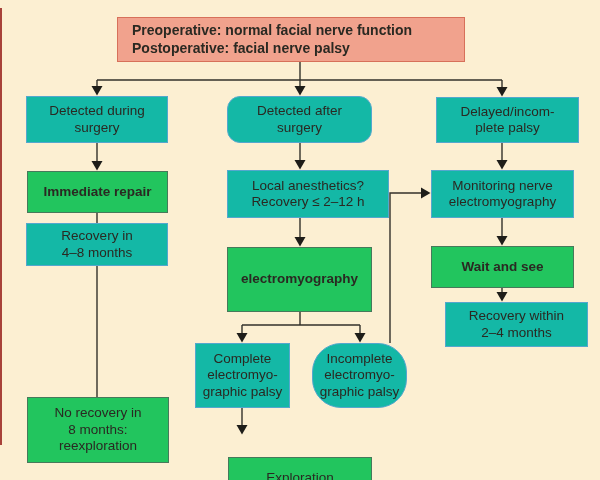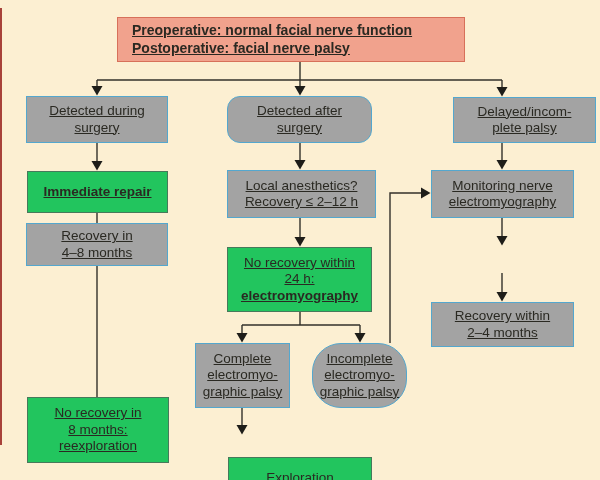--- a/index.html
+++ b/index.html
@@ -28,24 +28,23 @@
     display:flex;
     flex-direction:column;
     align-items:center;
     justify-content:center;
     text-align:center;
     font-size:13.5px;
     line-height:1.22;
     color:#2A2922;
     white-space:pre-line;
     padding:20px 3px;
-    text-decoration:underline;
   }
   .node.blue{
-    background:#a3a3a3;
+    background:#14b8a6;
     border:1.5px solid #54A7CE;
   }
   .node.green{
     background:#22c55e;
     border:1.5px solid #47795B;
   }
   .node.salmon{
     background:#F1A28D;
     border:1.5px solid #D7705A;
     align-items:flex-start;
@@ -120,42 +119,41 @@
   <div class="node blue" style="left:26px;top:223px;width:142px;height:43px;">Recovery in
 4–8 months</div>
 
   <div class="node green" style="left:27px;top:397px;width:142px;height:66px;text-align:center;">No recovery in
 8 months:
 reexploration</div>
 
   <div class="node blue" style="left:227px;top:96px;width:145px;height:47px;border-radius:13px;">Detected after
 surgery</div>
 
-  <div class="node blue" style="left:227px;top:170px;width:149px;height:48px;">Local anesthetics?
+  <div class="node blue" style="left:227px;top:170px;width:162px;height:48px;">Local anesthetics?
 Recovery ≤ 2–12 h</div>
 
   <div class="node green" style="left:227px;top:247px;width:145px;height:65px;">
-    <span class="plain">No recovery within
-24 h:</span>
     <span class="emph">electromyography</span>
   </div>
 
   <div class="node blue" style="left:195px;top:343px;width:95px;height:65px;">Complete
 electromyo-
 graphic palsy</div>
 
   <div class="node blue" style="left:312px;top:343px;width:95px;height:65px;border-radius:29px;">Incomplete
 electromyo-
 graphic palsy</div>
 
   <div class="node green" style="left:228px;top:435px;width:144px;height:27px;margin-top:22px;">Exploration</div>
 
-  <div class="node blue" style="left:453px;top:97px;width:143px;height:46px;">Delayed/incom-
+  <div class="node blue" style="left:436px;top:97px;width:143px;height:46px;">Delayed/incom-
 plete palsy</div>
 
   <div class="node blue" style="left:431px;top:170px;width:143px;height:48px;">Monitoring nerve
 electromyography</div>
 
+  <div class="node green bold" style="left:431px;top:246px;width:143px;height:27px;">Wait and see</div>
 
-  <div class="node blue" style="left:431px;top:302px;width:143px;height:45px;">Recovery within
+  <div class="node blue" style="left:445px;top:302px;width:143px;height:45px;">Recovery within
 2–4 months</div>
 
 </div>
 
 </body></html>

